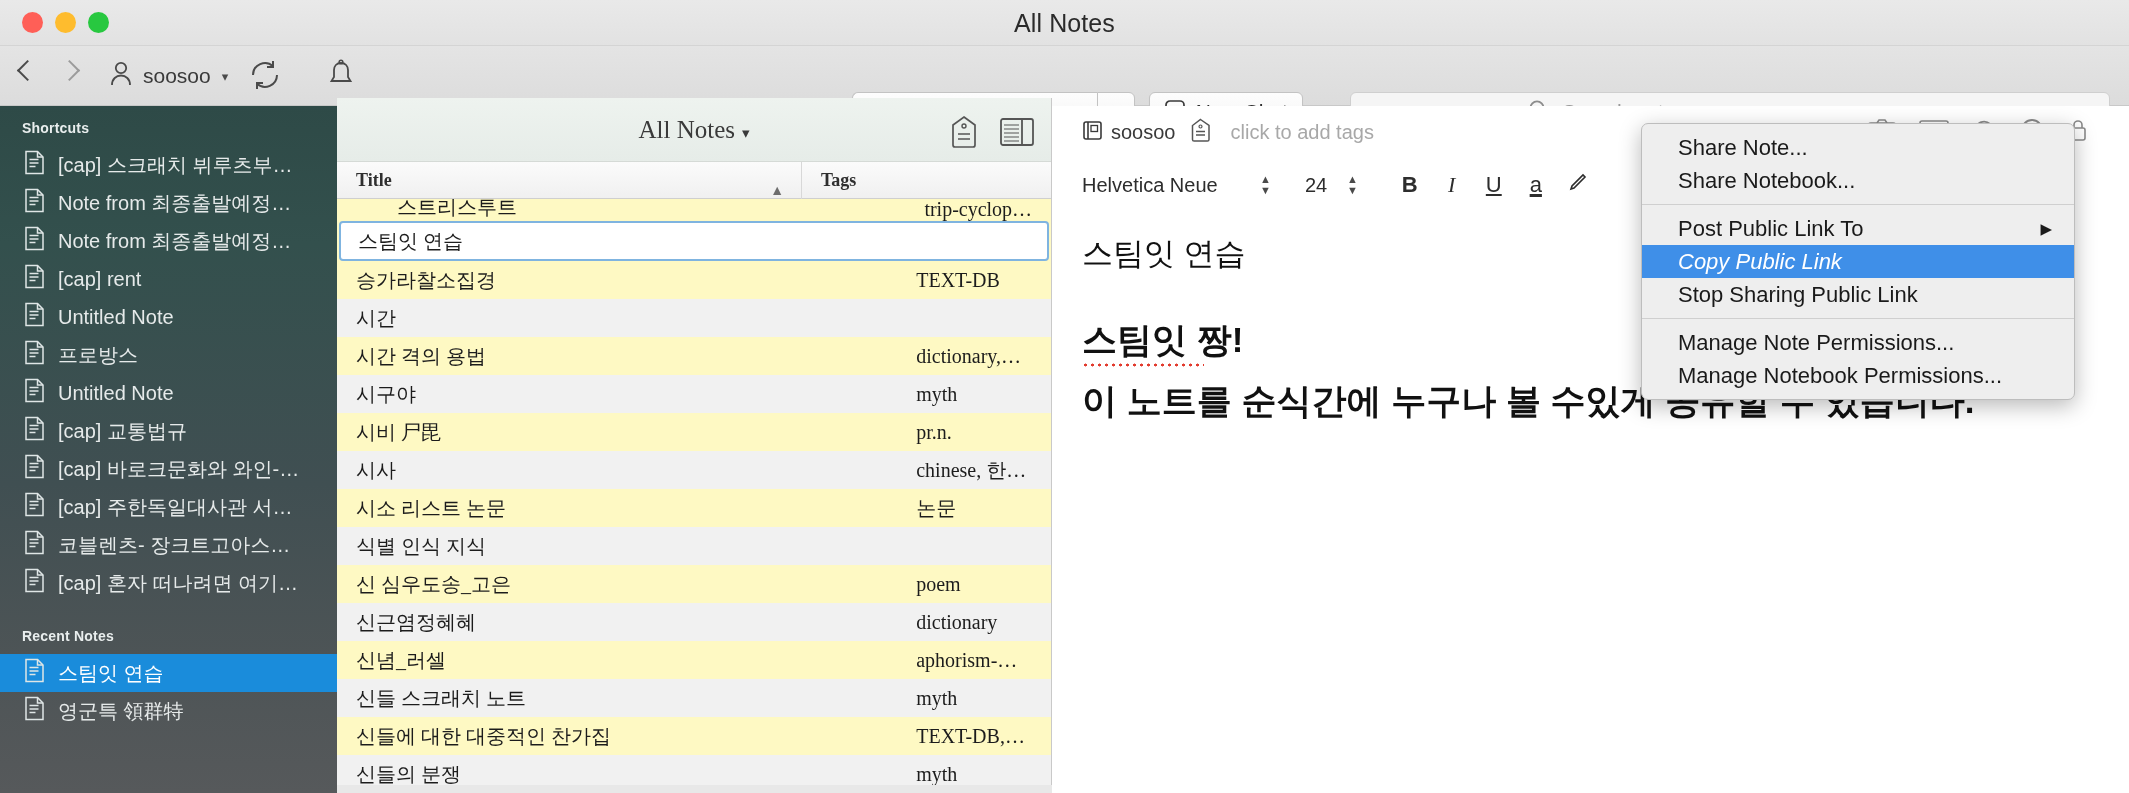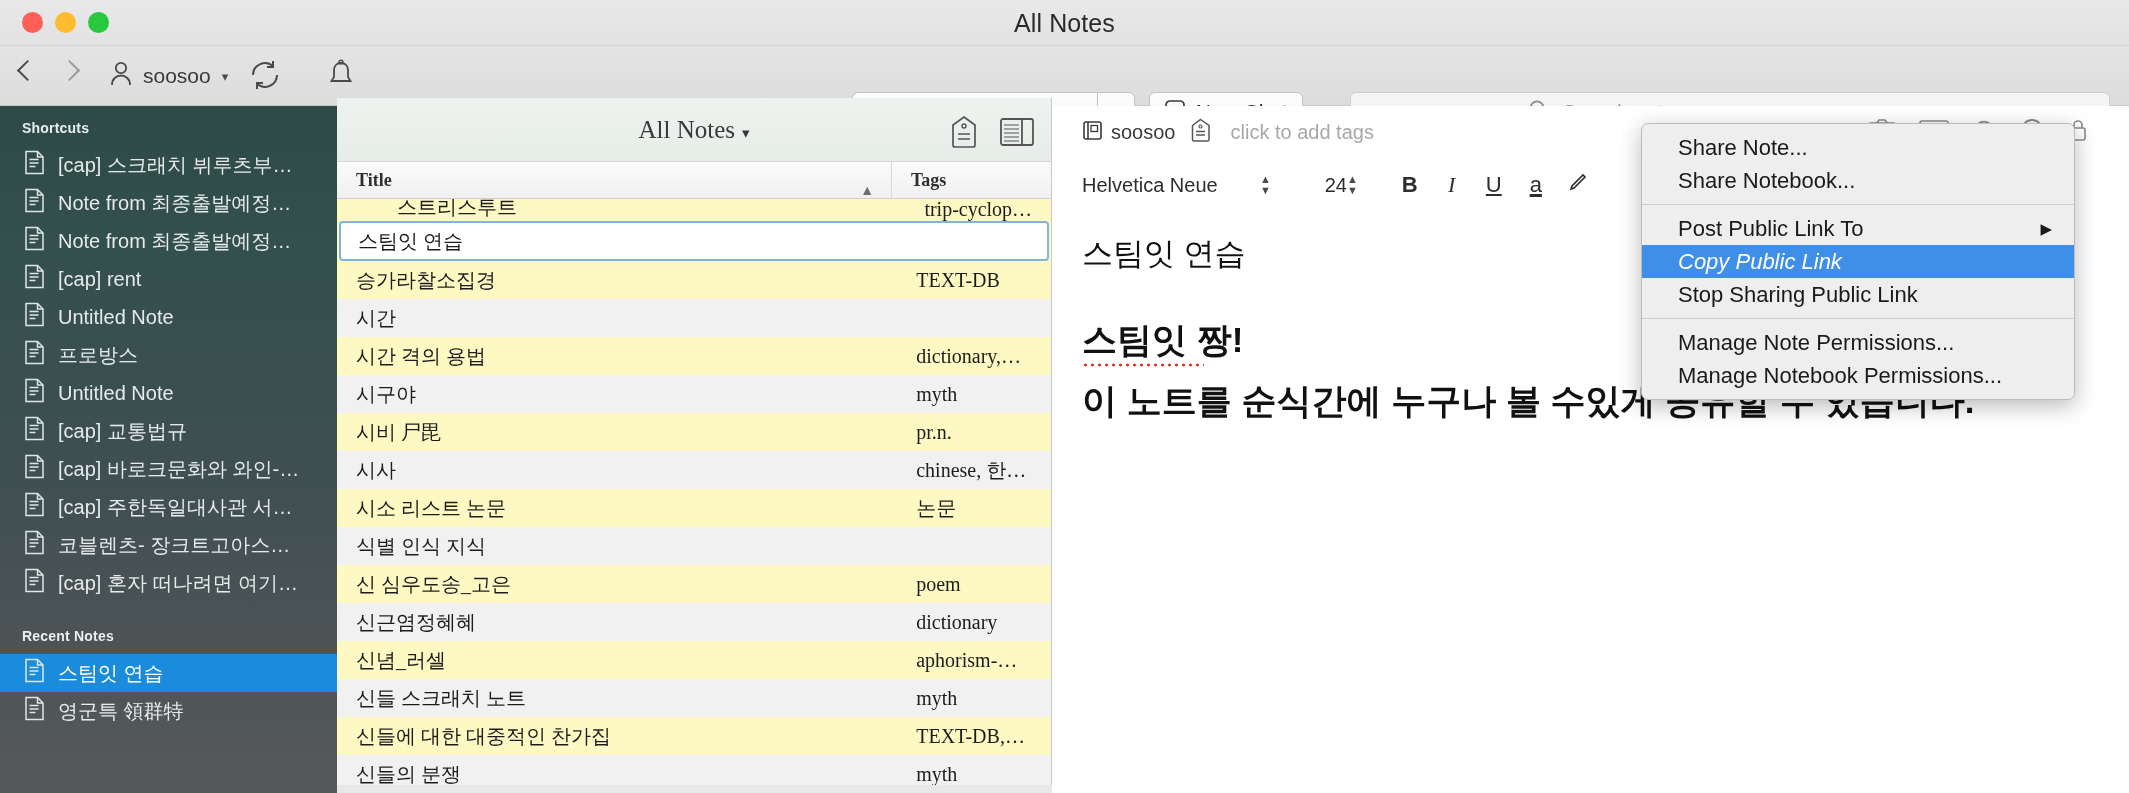--- a/index.html
+++ b/index.html
@@ -120,21 +120,21 @@
   }
   .nl-title .caret { font-size: 15px; margin-left: 7px; color: #3a3a3a; }
   .nl-icons { position: absolute; right: 16px; top: 17px; display: flex; gap: 20px; align-items: center; }
 
   .nl-colhead {
     height: 37px; display: flex; align-items: center;
     background: linear-gradient(to bottom, #fbfbfb, #f0f0f0);
     border-bottom: 1px solid #cfcfcf;
     font-size: 18px; font-weight: bold; color: #2f2f2f;
   }
-  .col-title { width: 555px; padding-left: 19px; position: relative; height: 37px; line-height: 37px;
+  .col-title { width: 465px; padding-left: 19px; position: relative; height: 37px; line-height: 37px;
                border-right: 1px solid #d8d8d8; }
   .sort-asc { position: absolute; right: 17px; top: 10px; font-size: 14px; color: #6d6d6d; }
   .col-tags { padding-left: 19px; height: 37px; line-height: 37px; }
 
   .nl-rows { position: relative; }
   .nl-row {
     display: flex; height: 38px; align-items: center;
     font-size: 20px; color: #1c1c1c;
   }
   .nl-row.alt { background: #f1f1f1; }
@@ -161,21 +161,21 @@
   .ed-addtags { font-size: 20px; color: #a8a8a8; margin-left: 6px; }
   .ed-icons-right { margin-left: auto; display: flex; gap: 22px; padding-right: 40px; align-items: center; }
 
   .ed-format {
     height: 52px; display: flex; align-items: center; gap: 0; padding-left: 30px;
     font-size: 20px; color: #2d2d2d;
   }
   .fnt-name { width: 178px; }
   .stepper { display: inline-flex; flex-direction: column; gap: 2px; margin-right: 34px; }
   .stepper i { font-style: normal; font-size: 11px; line-height: 9px; color: #4a4a4a; }
-  .fnt-size { width: 42px; text-align: right; }
+  .fnt-size { width: 42px; text-align: left; }
   .fmt-btn { width: 36px; text-align: center; font-size: 22px; color: #2d2d2d; margin-right: 6px; }
   .fmt-b { font-weight: bold; }
   .fmt-i { font-style: italic; font-family: "Liberation Serif", serif; }
   .fmt-u { text-decoration: underline; }
   .fmt-a { text-decoration: underline; text-decoration-thickness: 3px; }
 
   .ed-body { padding: 22px 30px 0 30px; color: #111; }
   .ed-h1 { font-size: 31px; margin-bottom: 42px; }
   .ed-l1 { font-size: 35px; font-weight: bold; margin-bottom: 4px; position: relative; display: inline-block; }
   .ed-l1::after {

